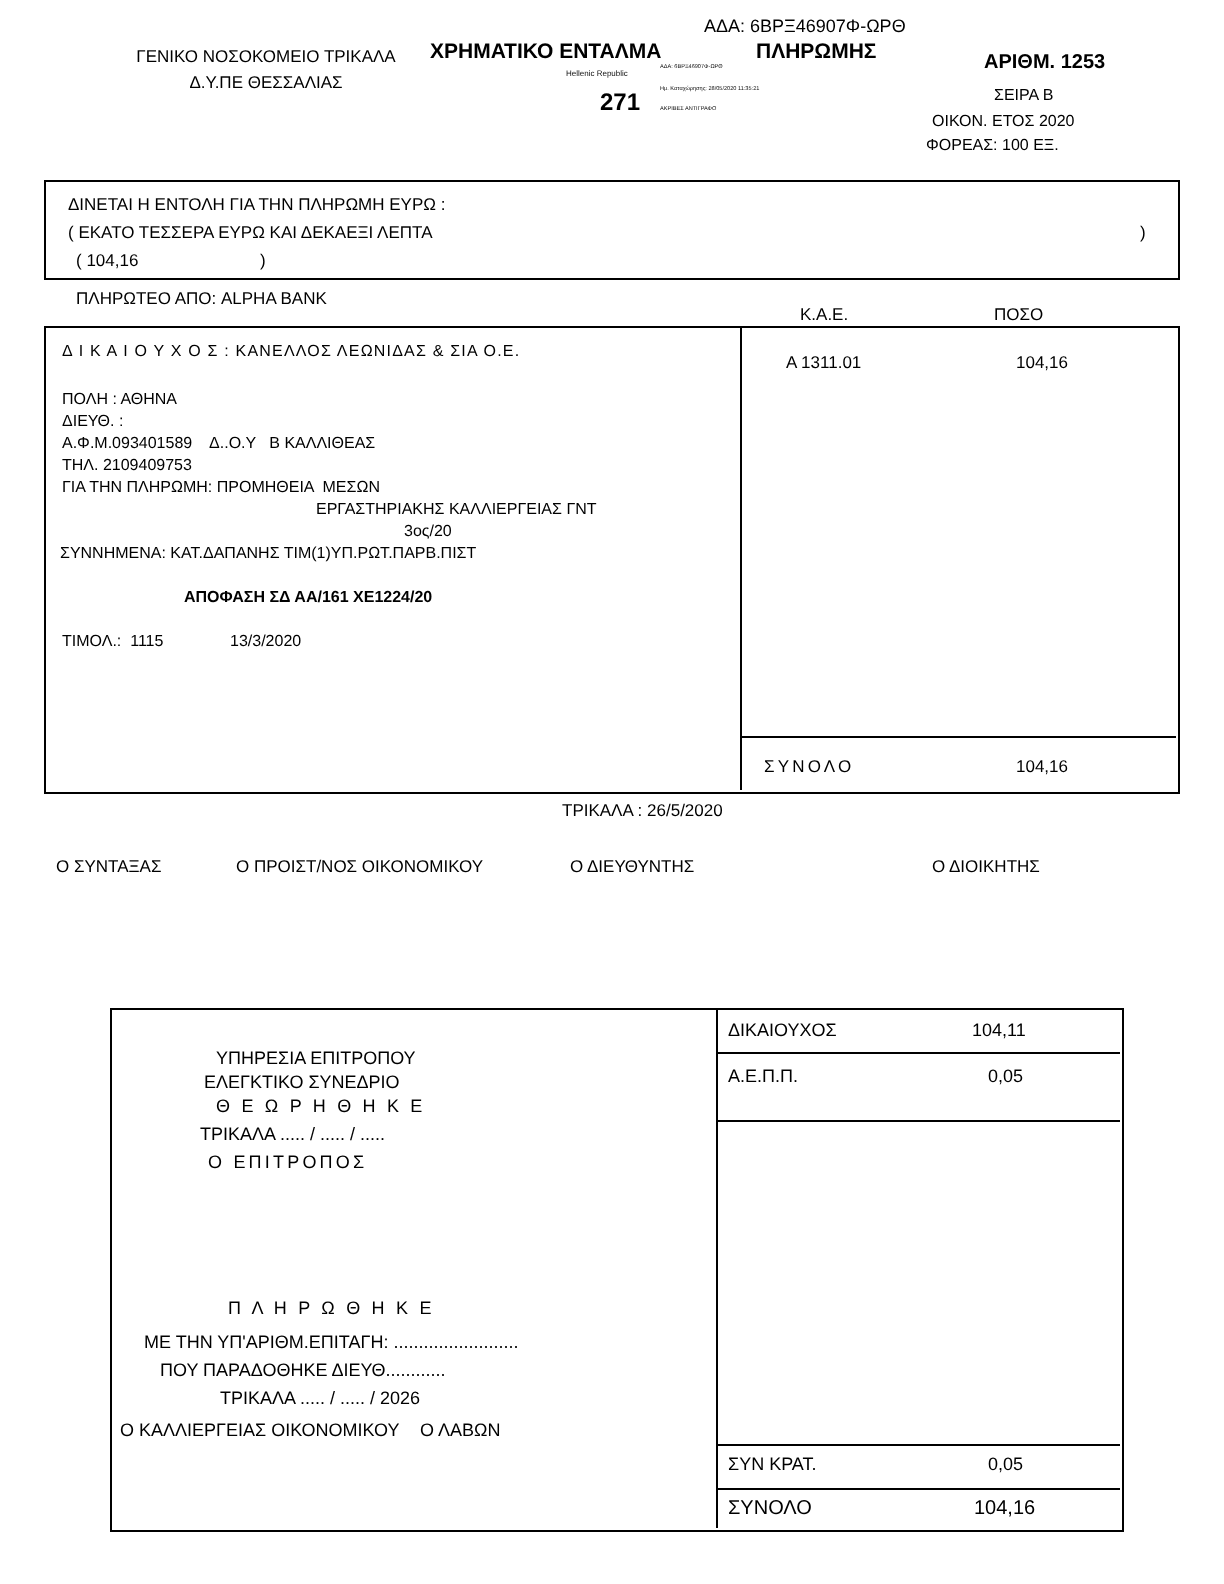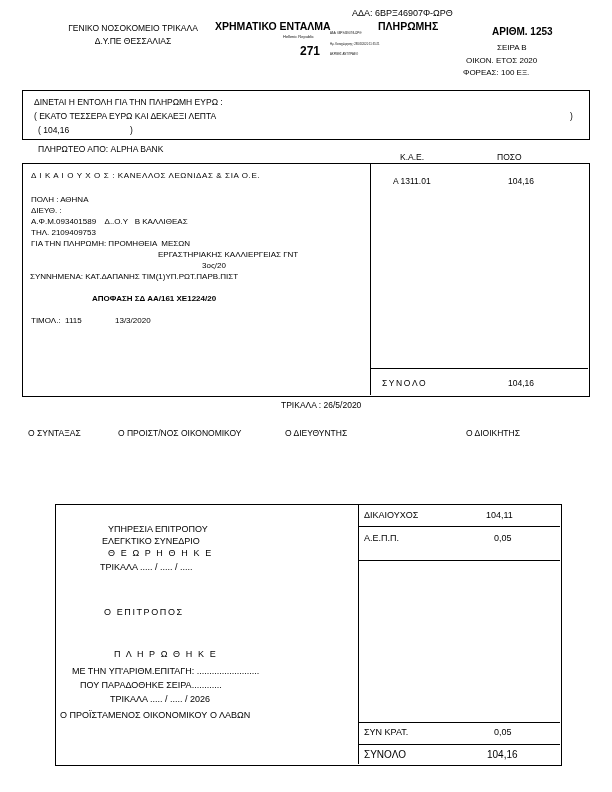--- a/index.html
+++ b/index.html
@@ -118,21 +118,21 @@
   #bv2 { left: 494px; top: 533px; font-size: 9px; }
   #bd3 { left: 364px; top: 727px; font-size: 9px; }
   #bv3 { left: 494px; top: 727px; font-size: 9px; }
   #bd4 { left: 364px; top: 749px; font-size: 10px; }
   #bv4 { left: 487px; top: 749px; font-size: 10px; }
 
   #lb1 { left: 102px; top: 498px; font-size: 9px; margin-top: 38px; }
   #lb2 { left: 108px; top: 524px; font-size: 9px; }
   #lb3 { left: 108px; top: 548px; font-size: 9px; letter-spacing: 1.6px; }
   #lb4 { left: 100px; top: 562px; font-size: 9px; }
-  #lb5 { left: 104px; top: 576px; font-size: 9px; letter-spacing: 1.6px; margin-top: 31px; }
+  #lb5 { left: 104px; top: 576px; font-size: 9px; letter-spacing: 1.6px; }
   #lb6 { left: 114px; top: 649px; font-size: 9px; letter-spacing: 1.6px; }
   #lb7 { left: 72px; top: 666px; font-size: 9px; }
   #lb8 { left: 80px; top: 680px; font-size: 9px; }
   #lb9 { left: 110px; top: 694px; font-size: 9px; }
   #lb10 { left: 60px; top: 710px; font-size: 9px; }
   #lb11 { left: 210px; top: 710px; font-size: 9px; }
 </style>
 </head>
 <body>
 
@@ -218,18 +218,18 @@
   <div class="abs" id="bd4">ΣΥΝΟΛΟ</div>
   <div class="abs" id="bv4">104,16</div>
 
   <div class="abs" id="lb1">ΕΛΕΓΚΤΙΚΟ ΣΥΝΕΔΡΙΟ</div>
   <div class="abs" id="lb2">ΥΠΗΡΕΣΙΑ ΕΠΙΤΡΟΠΟΥ</div>
   <div class="abs" id="lb3">Θ Ε Ω Ρ Η Θ Η Κ Ε</div>
   <div class="abs" id="lb4">ΤΡΙΚΑΛΑ  ..... / ..... / .....</div>
   <div class="abs" id="lb5">Ο ΕΠΙΤΡΟΠΟΣ</div>
   <div class="abs" id="lb6">Π Λ Η Ρ Ω Θ Η Κ Ε</div>
   <div class="abs" id="lb7">ΜΕ ΤΗΝ ΥΠ'ΑΡΙΘΜ.ΕΠΙΤΑΓΗ: .........................</div>
-  <div class="abs" id="lb8">ΠΟΥ ΠΑΡΑΔΟΘΗΚΕ ΣΕΙΡΑ............</div>
+  <div class="abs" id="lb8">ΠΟΥ ΠΑΡΑΔΟΘΗΚΕ ΔΙΕΥΘ............</div>
   <div class="abs" id="lb9">ΤΡΙΚΑΛΑ  ..... / ..... / 2026</div>
-  <div class="abs" id="lb10">Ο ΠΡΟΪΣΤΑΜΕΝΟΣ ΟΙΚΟΝΟΜΙΚΟΥ</div>
+  <div class="abs" id="lb10">Ο ΚΑΛΛΙΕΡΓΕΙΑΣ ΟΙΚΟΝΟΜΙΚΟΥ</div>
   <div class="abs" id="lb11">Ο ΛΑΒΩΝ</div>
 
 </div>
 
 </body></html>

